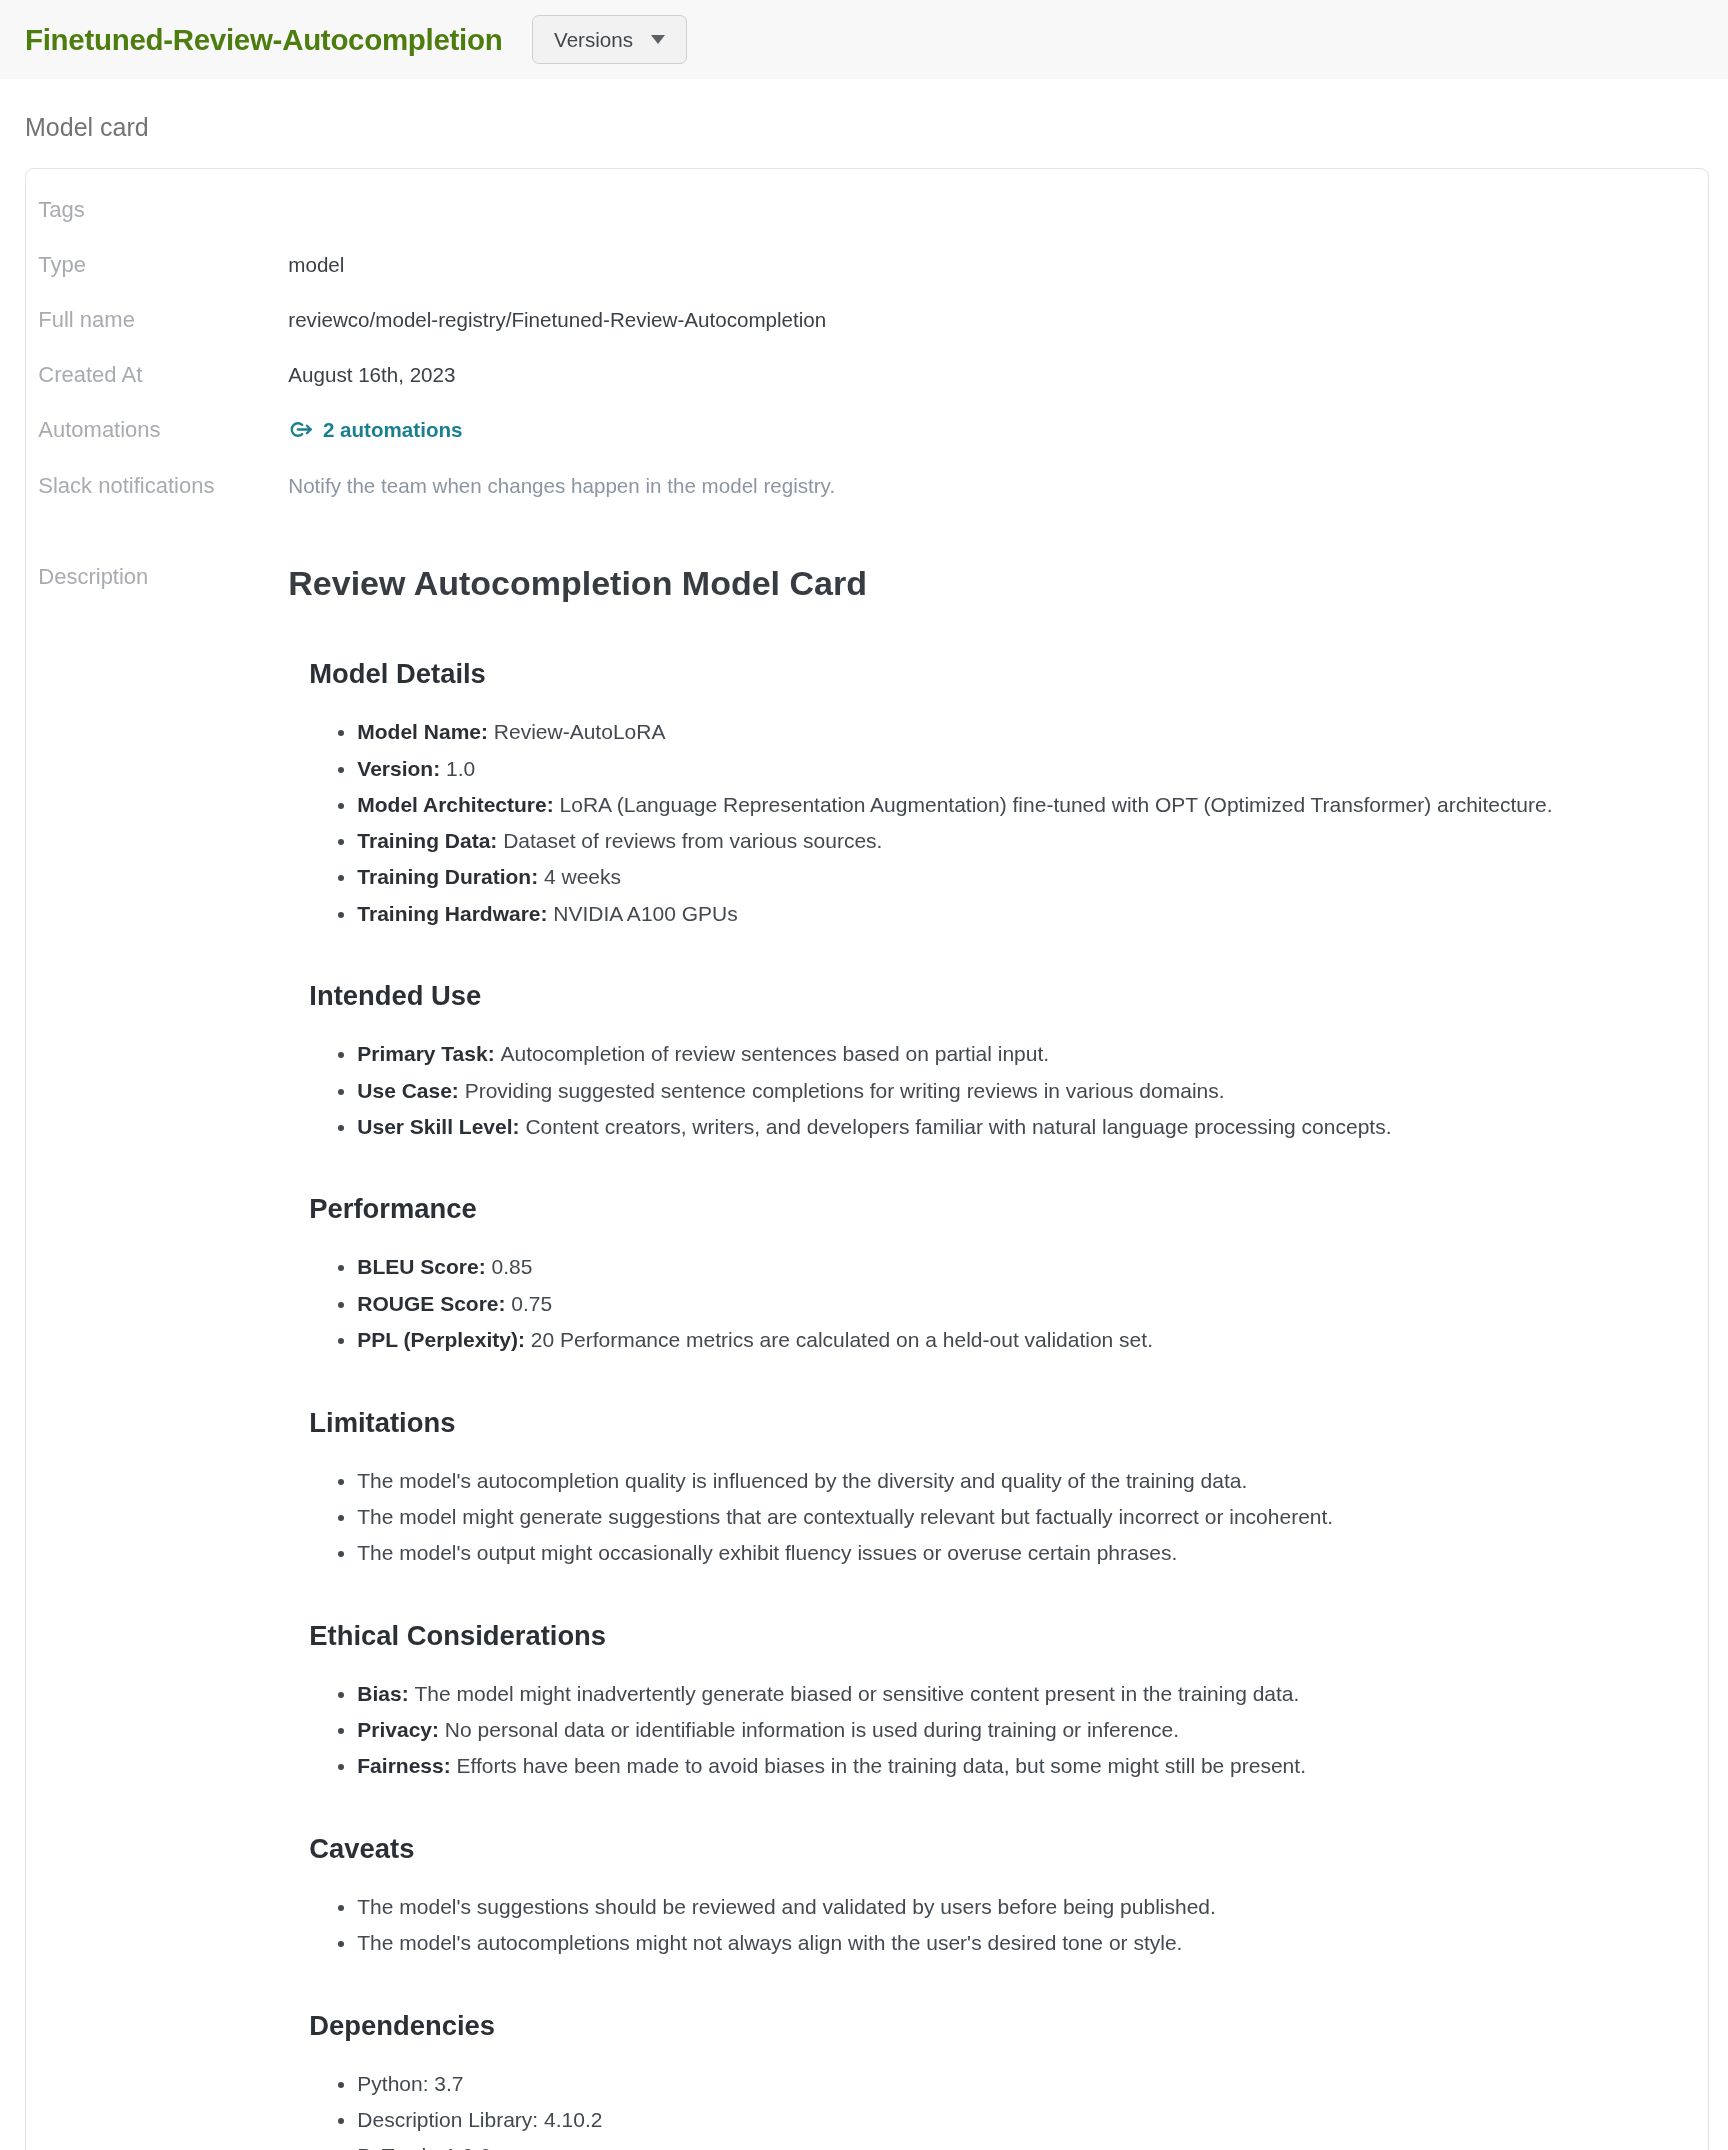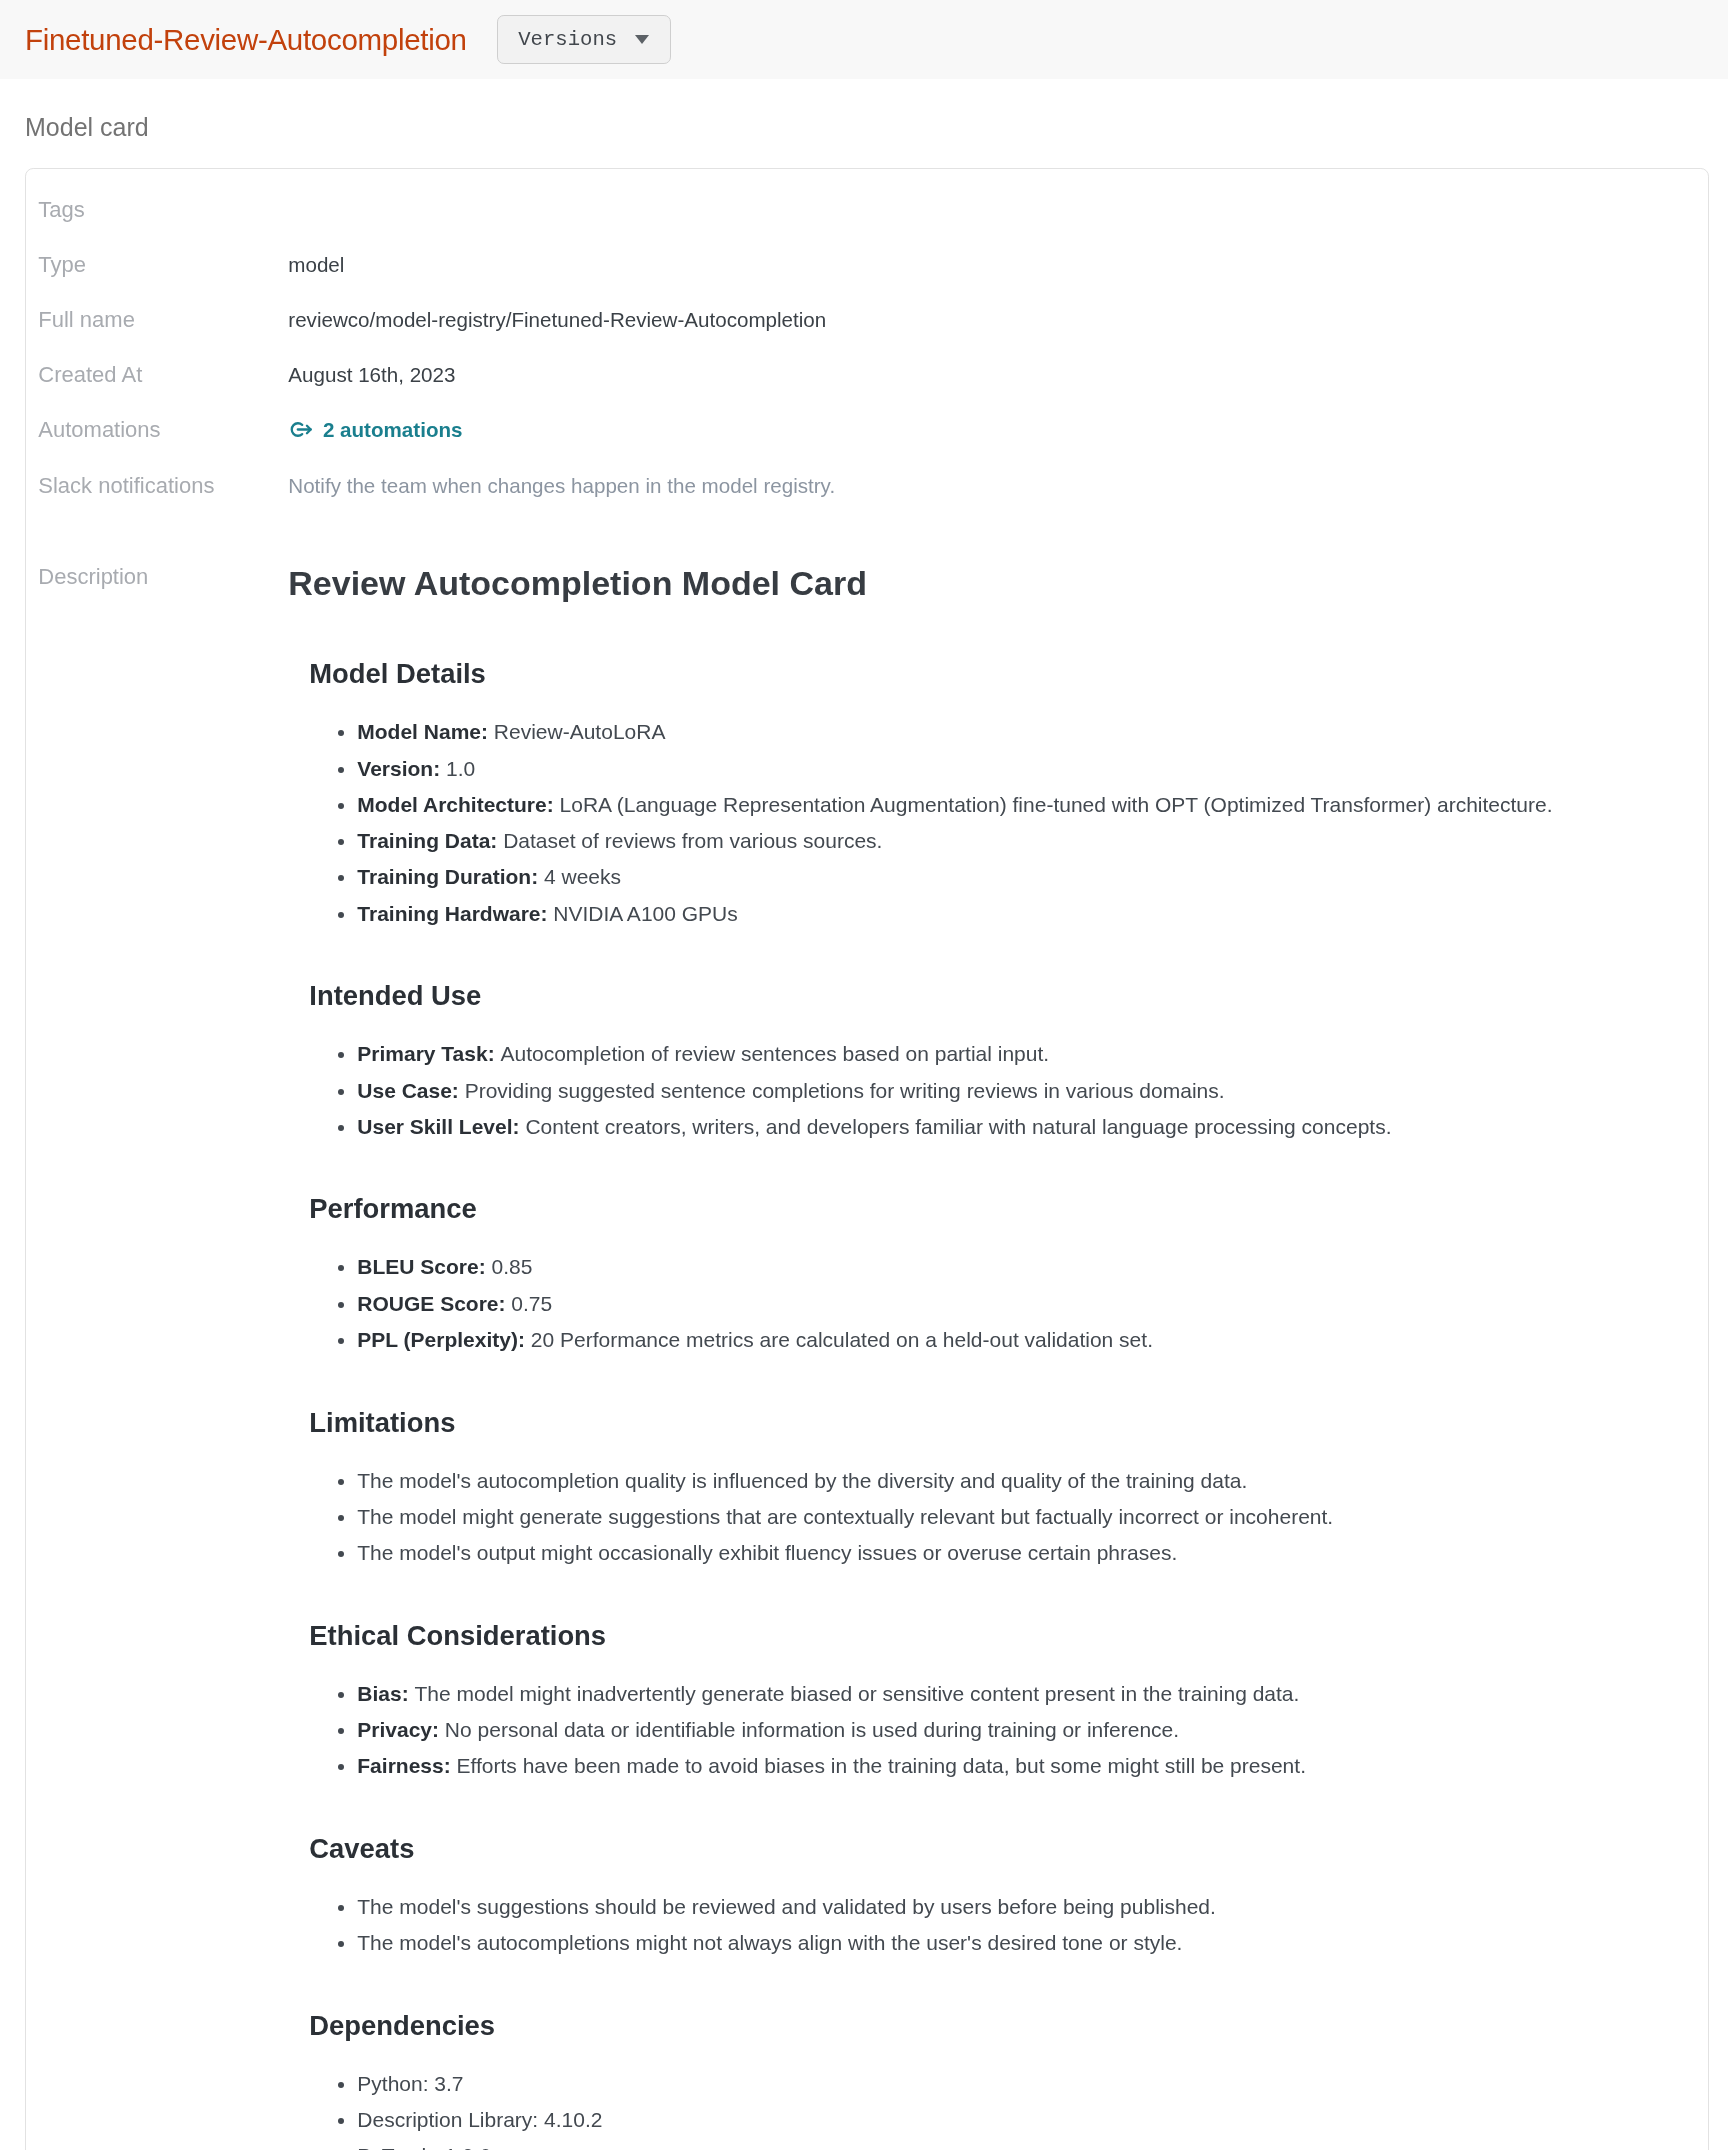--- a/index.html
+++ b/index.html
@@ -13,30 +13,30 @@
   
   .topbar {
     height: 79px;
     background: #f8f8f8;
     display: flex;
     align-items: center;
     padding: 0 25px;
   }
   .page-title {
     font-size: 29.5px;
-    font-weight: 400;
-    color: #c2410c;
+    font-weight: 700;
+    color: #4d7c0f;
     letter-spacing: -0.3px;
   }
   .versions-btn {
     margin-left: 30px;
     display: inline-flex;
     align-items: center;
     gap: 18px;
-    font-family: Liberation Mono, monospace;
+    font-family: Liberation Sans, sans-serif;
     font-size: 20.6px;
     color: #42474d;
     background: #f2f2f2;
     border: 1.4px solid #cfcfcf;
     border-radius: 6.9px;
     padding: 11.7px 20.6px;
     cursor: pointer;
   }
   .caret-down {
     width: 0; height: 0;

